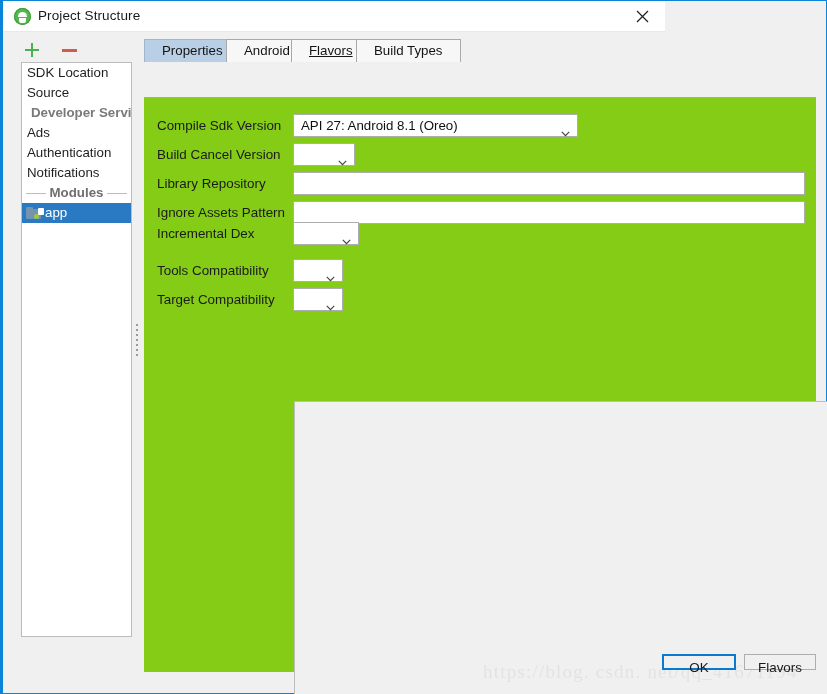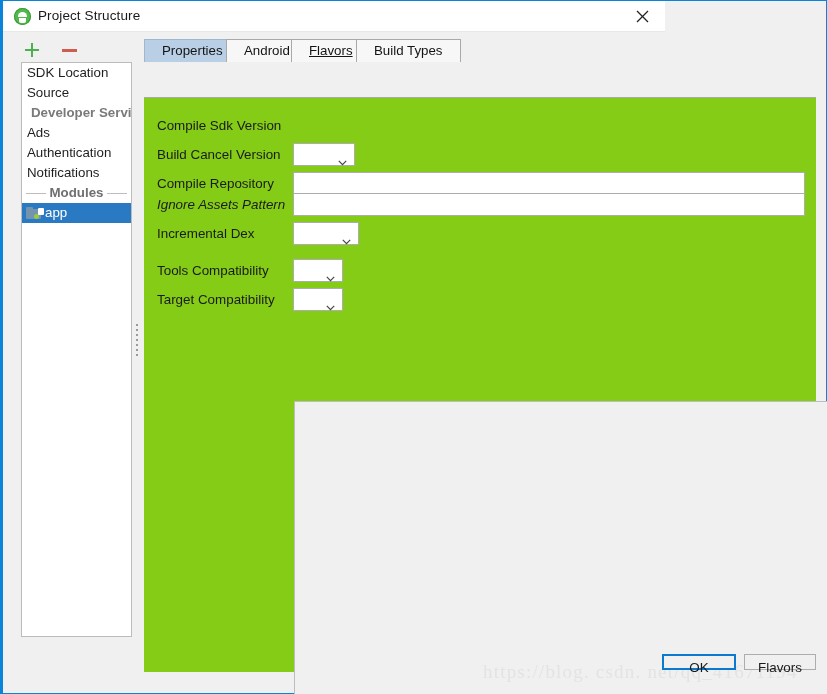--- a/index.html
+++ b/index.html
@@ -332,35 +332,41 @@
       <div class="tab active" style="left: 0px;"><span>Properties</span></div>
       <div class="tab" style="left: 82px;"><span>Android</span></div>
       <div class="tab" style="left: 147px; text-decoration: underline;"><span>Flavors</span></div>
       <div class="tab" style="left: 212px;"><span>Build Types</span></div>
     </div>
 
   <div id="tabpanel">
     <div id="form-area">
         <div class="form-row" style="top: 16px; width: 660px;">
           <div class="form-label">Compile Sdk Version</div>
+          <div class="combo" style="left: 149px; width: 285px;">
+            <span class="combo-val">API 27: Android 8.1 (Oreo)</span>
+            <span class="chev"><svg width="9" height="6" viewBox="0 0 9 6">
+                <polyline points="0.8,0.8 4.5,4.6 8.2,0.8" fill="none" stroke="#444" stroke-width="1.2"></polyline>
+              </svg></span>
+          </div>
         </div>
         <div class="form-row" style="top: 45px; width: 660px;">
           <div class="form-label">Build Cancel Version</div>
           <div class="combo" style="left: 149px; width: 62px;">
             <span class="combo-val"></span>
             <span class="chev"><svg width="9" height="6" viewBox="0 0 9 6">
                 <polyline points="0.8,0.8 4.5,4.6 8.2,0.8" fill="none" stroke="#444" stroke-width="1.2"></polyline>
               </svg></span>
           </div>
         </div>
         <div class="form-row" style="top: 74px; width: 660px;">
-          <div class="form-label">Compile Repository</div>
+          <div class="form-label">Library Repository</div>
           <div class="textbox" style="left: 149px; width: 512px;"></div>
         </div>
-        <div class="form-row" style="top: 95px; width: 660px; font-style: italic;">
+        <div class="form-row" style="top: 103px; width: 660px;">
           <div class="form-label">Ignore Assets Pattern</div>
           <div class="textbox" style="left: 149px; width: 512px;"></div>
         </div>
         <div class="form-row" style="top: 124px; width: 660px;">
           <div class="form-label">Incremental Dex</div>
           <div class="combo" style="left: 149px; width: 66px;">
             <span class="combo-val"></span>
             <span class="chev"><svg width="9" height="6" viewBox="0 0 9 6">
                 <polyline points="0.8,0.8 4.5,4.6 8.2,0.8" fill="none" stroke="#444" stroke-width="1.2"></polyline>
               </svg></span>

